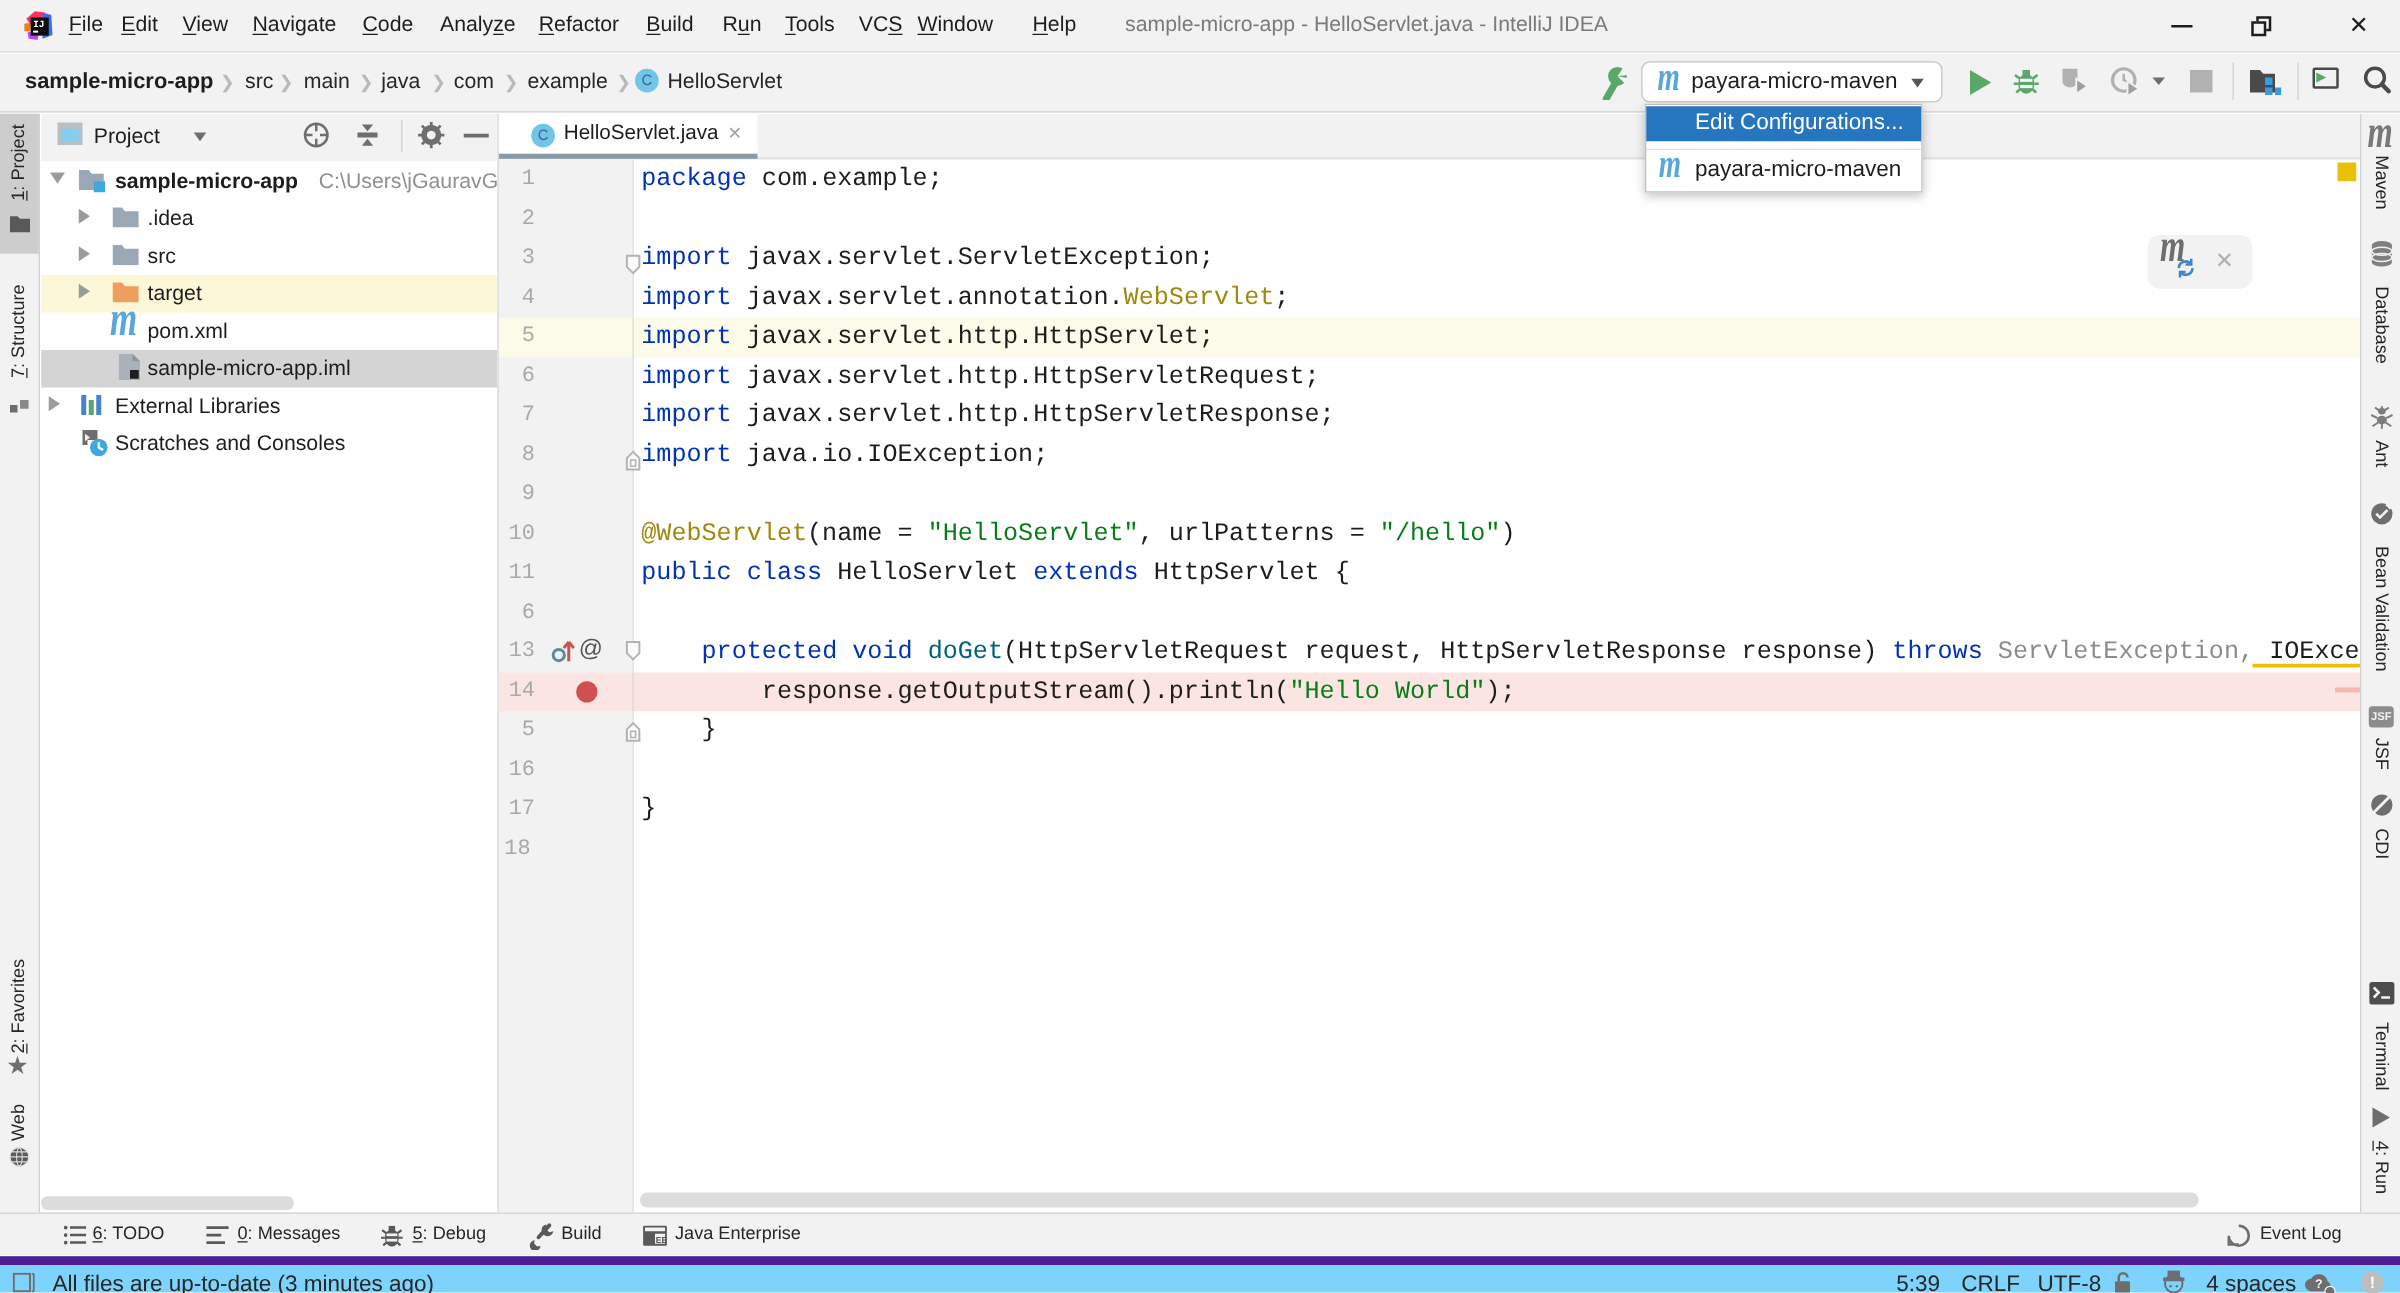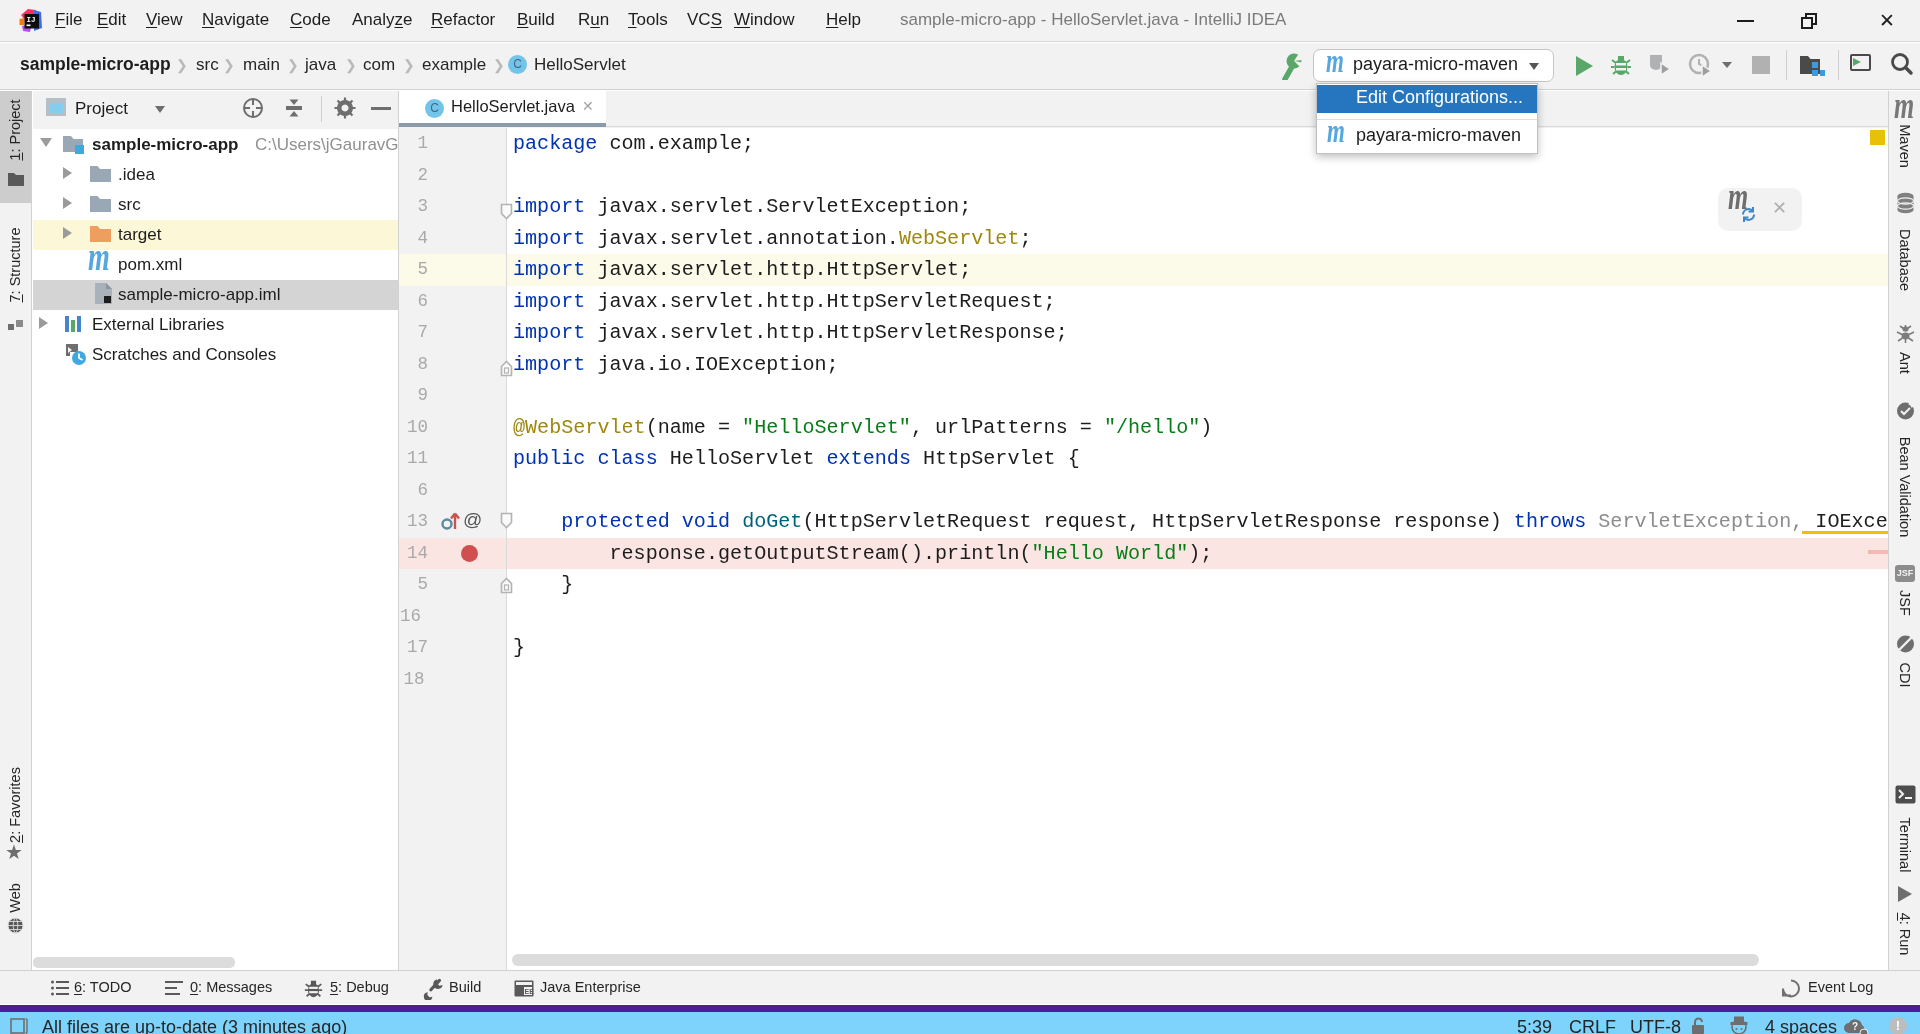--- a/index.html
+++ b/index.html
@@ -235,21 +235,21 @@
       <div class="lnum abs" style="left:1px;top:194.5px;width:28px;text-align:right;line-height:31.5px">6</div>
       <div class="lnum abs" style="left:1px;top:226.0px;width:28px;text-align:right;line-height:31.5px">7</div>
       <div class="lnum abs" style="left:1px;top:257.5px;width:28px;text-align:right;line-height:31.5px">8</div>
       <div class="lnum abs" style="left:1px;top:289.0px;width:28px;text-align:right;line-height:31.5px">9</div>
       <div class="lnum abs" style="left:1px;top:320.5px;width:28px;text-align:right;line-height:31.5px">10</div>
       <div class="lnum abs" style="left:1px;top:352.0px;width:28px;text-align:right;line-height:31.5px">11</div>
       <div class="lnum abs" style="left:1px;top:383.5px;width:28px;text-align:right;line-height:31.5px">6</div>
       <div class="lnum abs" style="left:1px;top:415.0px;width:28px;text-align:right;line-height:31.5px">13</div>
       <div class="lnum abs" style="left:1px;top:446.5px;width:28px;text-align:right;line-height:31.5px">14</div>
       <div class="lnum abs" style="left:1px;top:478.0px;width:28px;text-align:right;line-height:31.5px">5</div>
-      <div class="lnum abs" style="left:1px;top:509.5px;width:28px;line-height:31.5px">16</div>
+      <div class="lnum abs" style="left:1px;top:509.5px;width:28px;text-align:right;line-height:31.5px">16</div>
       <div class="lnum abs" style="left:1px;top:541.0px;width:28px;text-align:right;line-height:31.5px">17</div>
       <div class="lnum abs" style="left:1px;top:572.5px;width:28px;text-align:center;line-height:31.5px">18</div>
   <div class="abs" style="left:42px;top:419px"><svg width="21" height="21" viewBox="0 0 21 21">
           <circle cx="6" cy="14" r="4.5" fill="none" stroke="#5c8aa0" stroke-width="2.4"></circle>
           <path d="M14 19 V3.5 M14 3.5 l-4 5 M14 3.5 l4 5" stroke="#c75450" stroke-width="2.4" fill="none"></path>
         </svg></div>
   <div class="abs" style="left:64px;top:418px;font-size:19px;color:#555">@</div>
   <div class="abs" style="left:62px;top:454px;width:17px;height:17px;border-radius:50%;background:#d05050"></div>
   <svg class="abs" style="left:101px;top:112px" width="13" height="17" viewBox="0 0 13 17">
         <path d="M1.5 1.5 h10 v9 l-5 5 -5 -5 z" fill="#fafafa" stroke="#b3b3b3" stroke-width="1.6"></path>

